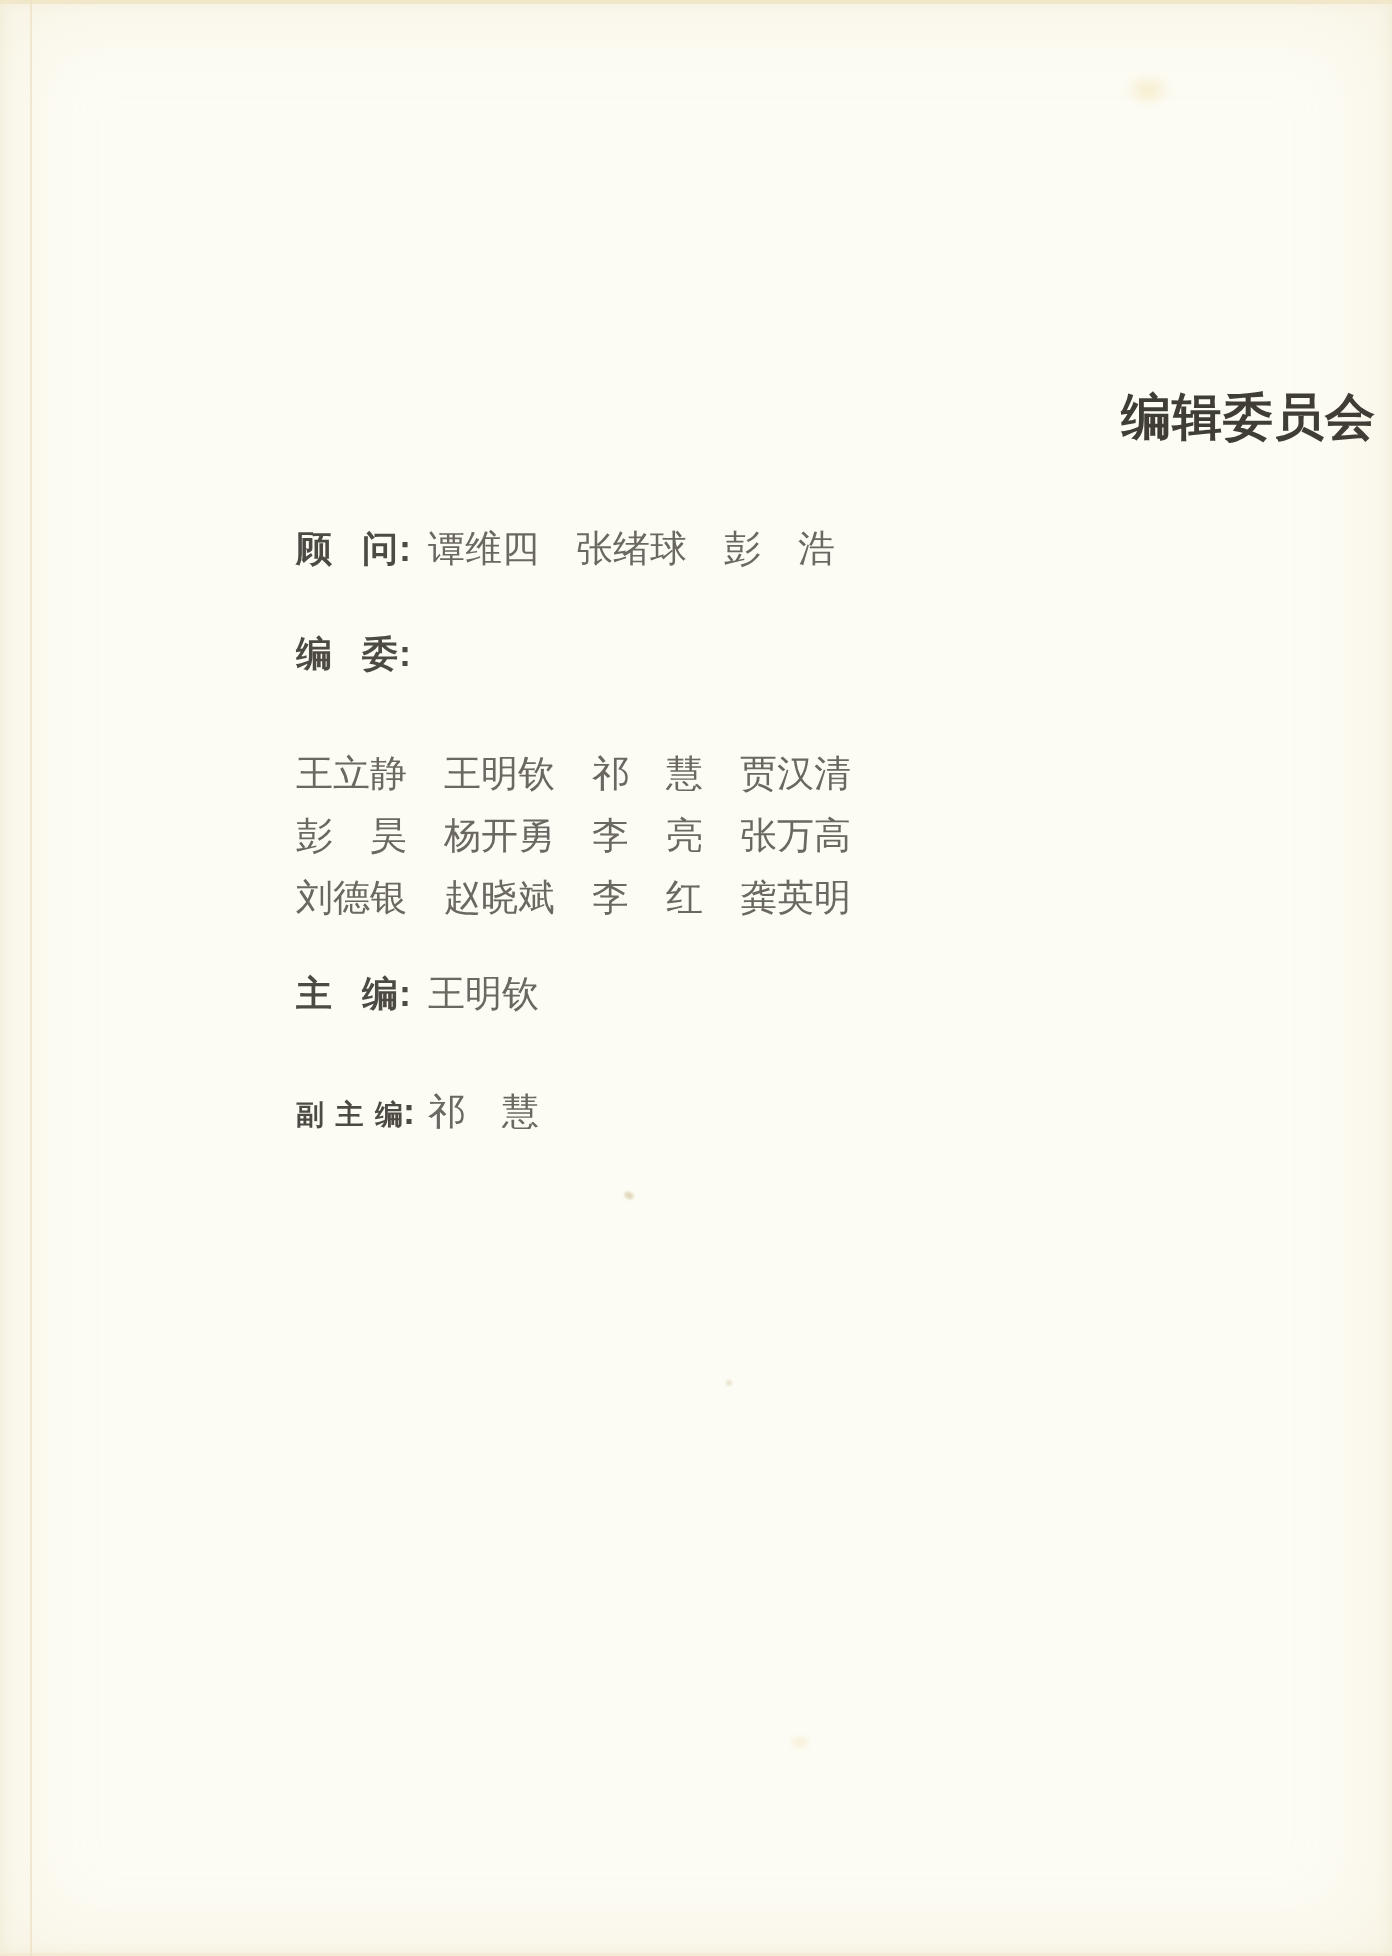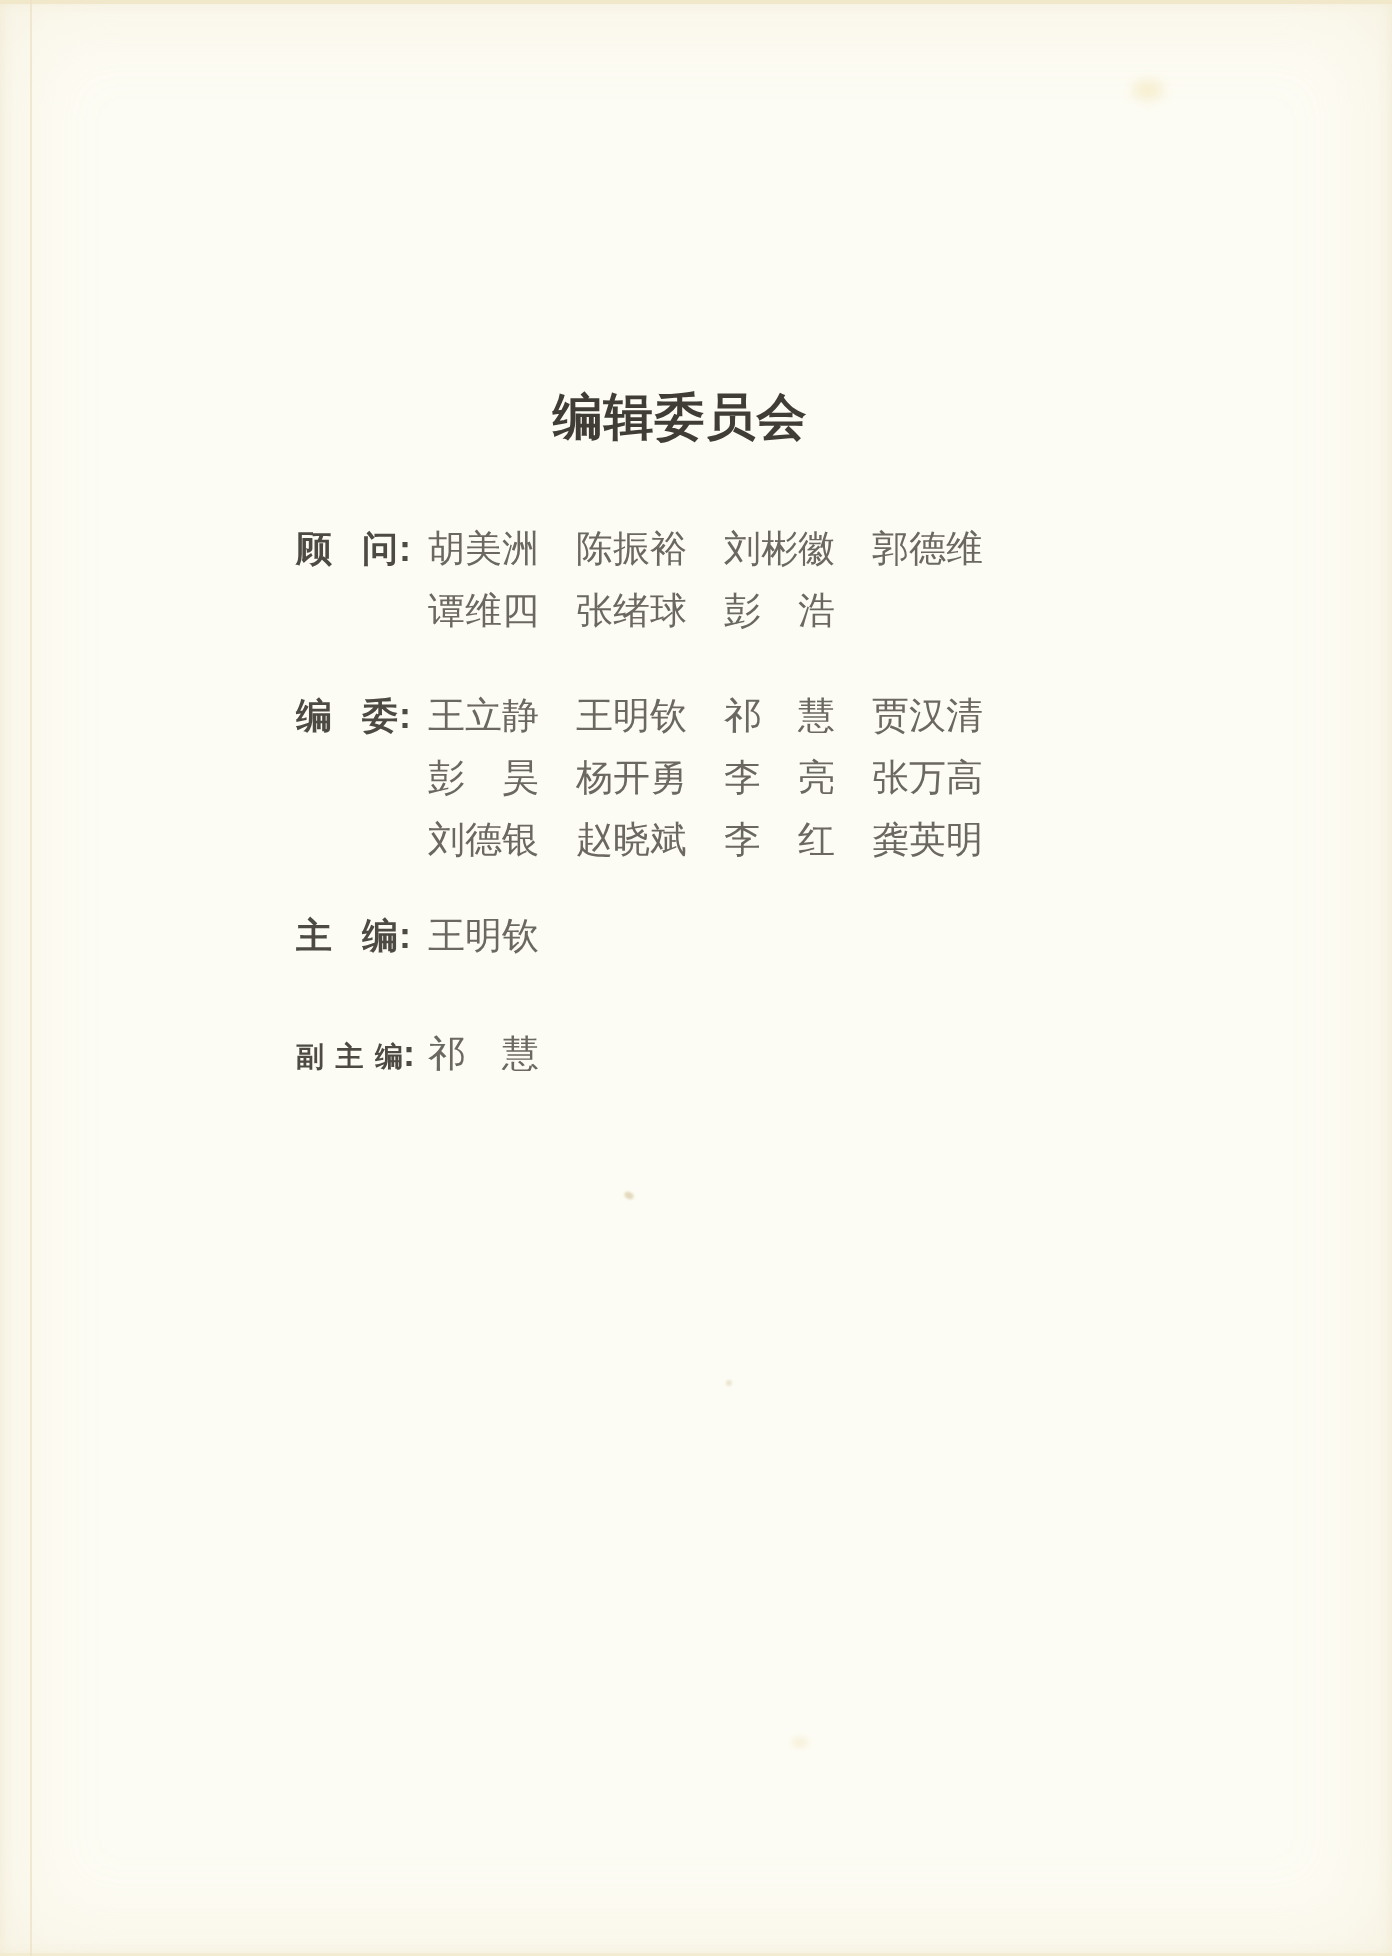--- a/index.html
+++ b/index.html
@@ -18,32 +18,32 @@
   .edge-band-top{position:absolute;left:0;top:0;width:100%;height:4px;background:rgba(240,229,198,0.85);}
   .edge-band-bottom{position:absolute;left:0;bottom:0;width:100%;height:3px;background:rgba(242,233,205,0.7);}
   .crease-line{position:absolute;left:30px;top:0;width:2px;height:100%;background:rgba(236,226,196,0.75);}
   .speck{position:absolute;border-radius:50%;pointer-events:none;}
   .speck-a{left:1132px;top:80px;width:32px;height:20px;background:rgba(240,224,168,0.45);filter:blur(6px);}
   .speck-b{left:624px;top:1192px;width:10px;height:7px;background:rgba(188,168,108,0.40);transform:rotate(25deg);filter:blur(1px);}
   .speck-c{left:726px;top:1380px;width:6px;height:6px;background:rgba(198,182,128,0.32);filter:blur(1px);}
   .speck-d{left:792px;top:1738px;width:16px;height:9px;background:rgba(240,230,192,0.55);filter:blur(3px);}
 
   
-  .title{padding-top:388px;text-align:center;line-height:58px;}
+  .title{padding-top:388px;text-align:right;line-height:58px;}
   .title-inner{
     display:inline-block;transform:translateX(-16px);
     font-size:50px;font-weight:bold;letter-spacing:1px;
     color:var(--title-ink,#403d37);
   }
 
   
   .sections{padding-left:296px;font-size:37px;}
   .section{display:flex;align-items:flex-start;}
   .section:nth-child(1){margin-top:60px;}
-  .section:nth-child(2){margin-top:43px;}
+  .section:nth-child(2){margin-top:43px;flex-direction:column;}
   .section:nth-child(3){margin-top:34px;}
   .section:nth-child(4){margin-top:56px;}
   .section:nth-child(5){margin-top:48px;}
   .label{
     flex:0 0 120px;margin-right:12px;line-height:62px;white-space:nowrap;
     font-weight:bold;color:var(--label-ink,#4d4a44);
     font-family:"Liberation Sans","DejaVu Sans",sans-serif;
     font-size:36px;
   }
   .label-chars{display:inline-block;width:102px;text-align:justify;text-align-last:justify;}
@@ -70,26 +70,20 @@
   <div class="speck speck-d"></div>
 
   <div class="title">
     <span class="title-inner">编辑委员会</span>
   </div>
 
   <div class="sections">
       <div class="section">
         <div class="label"><span class="label-chars">顾问</span><span class="label-suffix">:</span></div>
         <div class="rows">
-          <div class="row">
-            <span class="name">胡美洲</span>
-            <span class="name">陈振裕</span>
-            <span class="name">刘彬徽</span>
-            <span class="name">郭德维</span>
-          </div>
           <div class="row">
             <span class="name">谭维四</span>
             <span class="name">张绪球</span>
             <span class="name">彭浩</span>
           </div>
         </div>
       </div>
       <div class="section">
         <div class="label"><span class="label-chars">编委</span><span class="label-suffix">:</span></div>
         <div class="rows">

